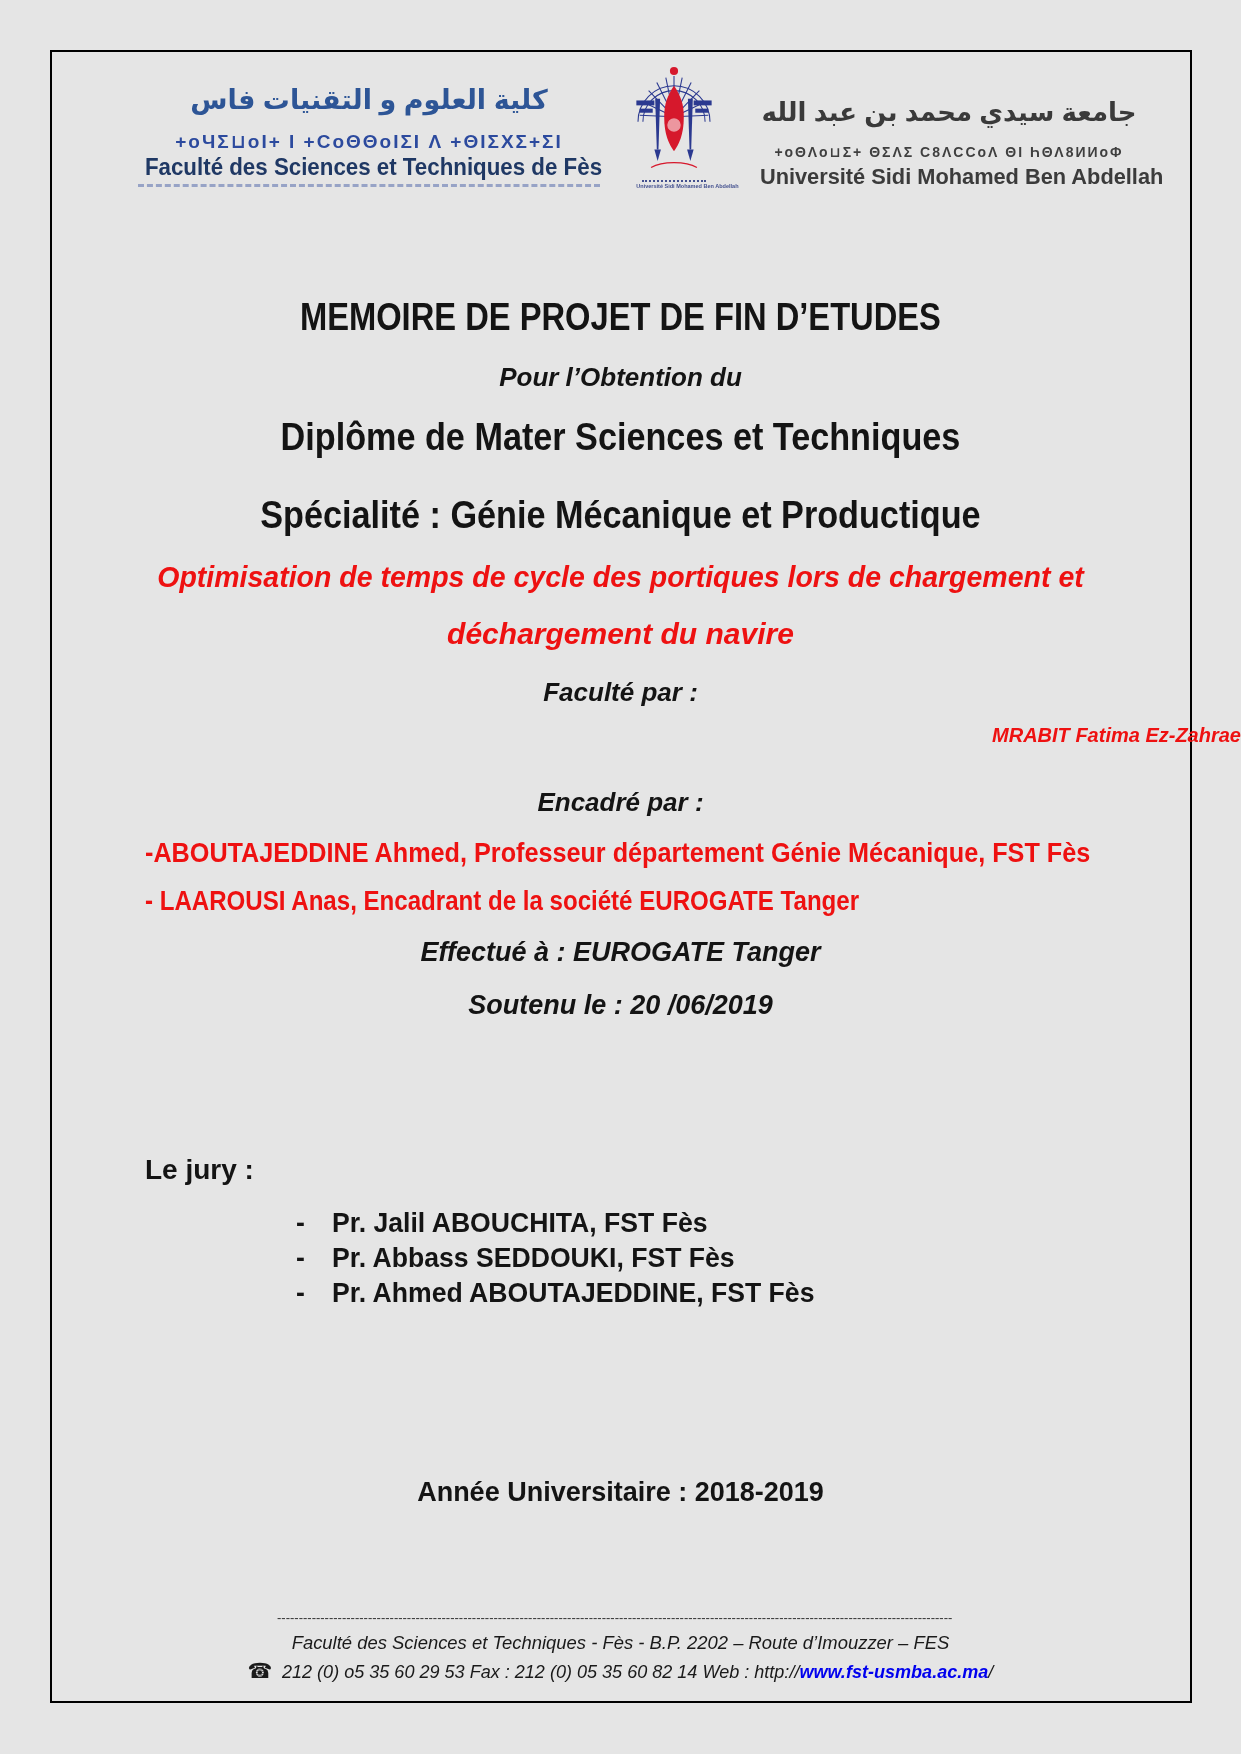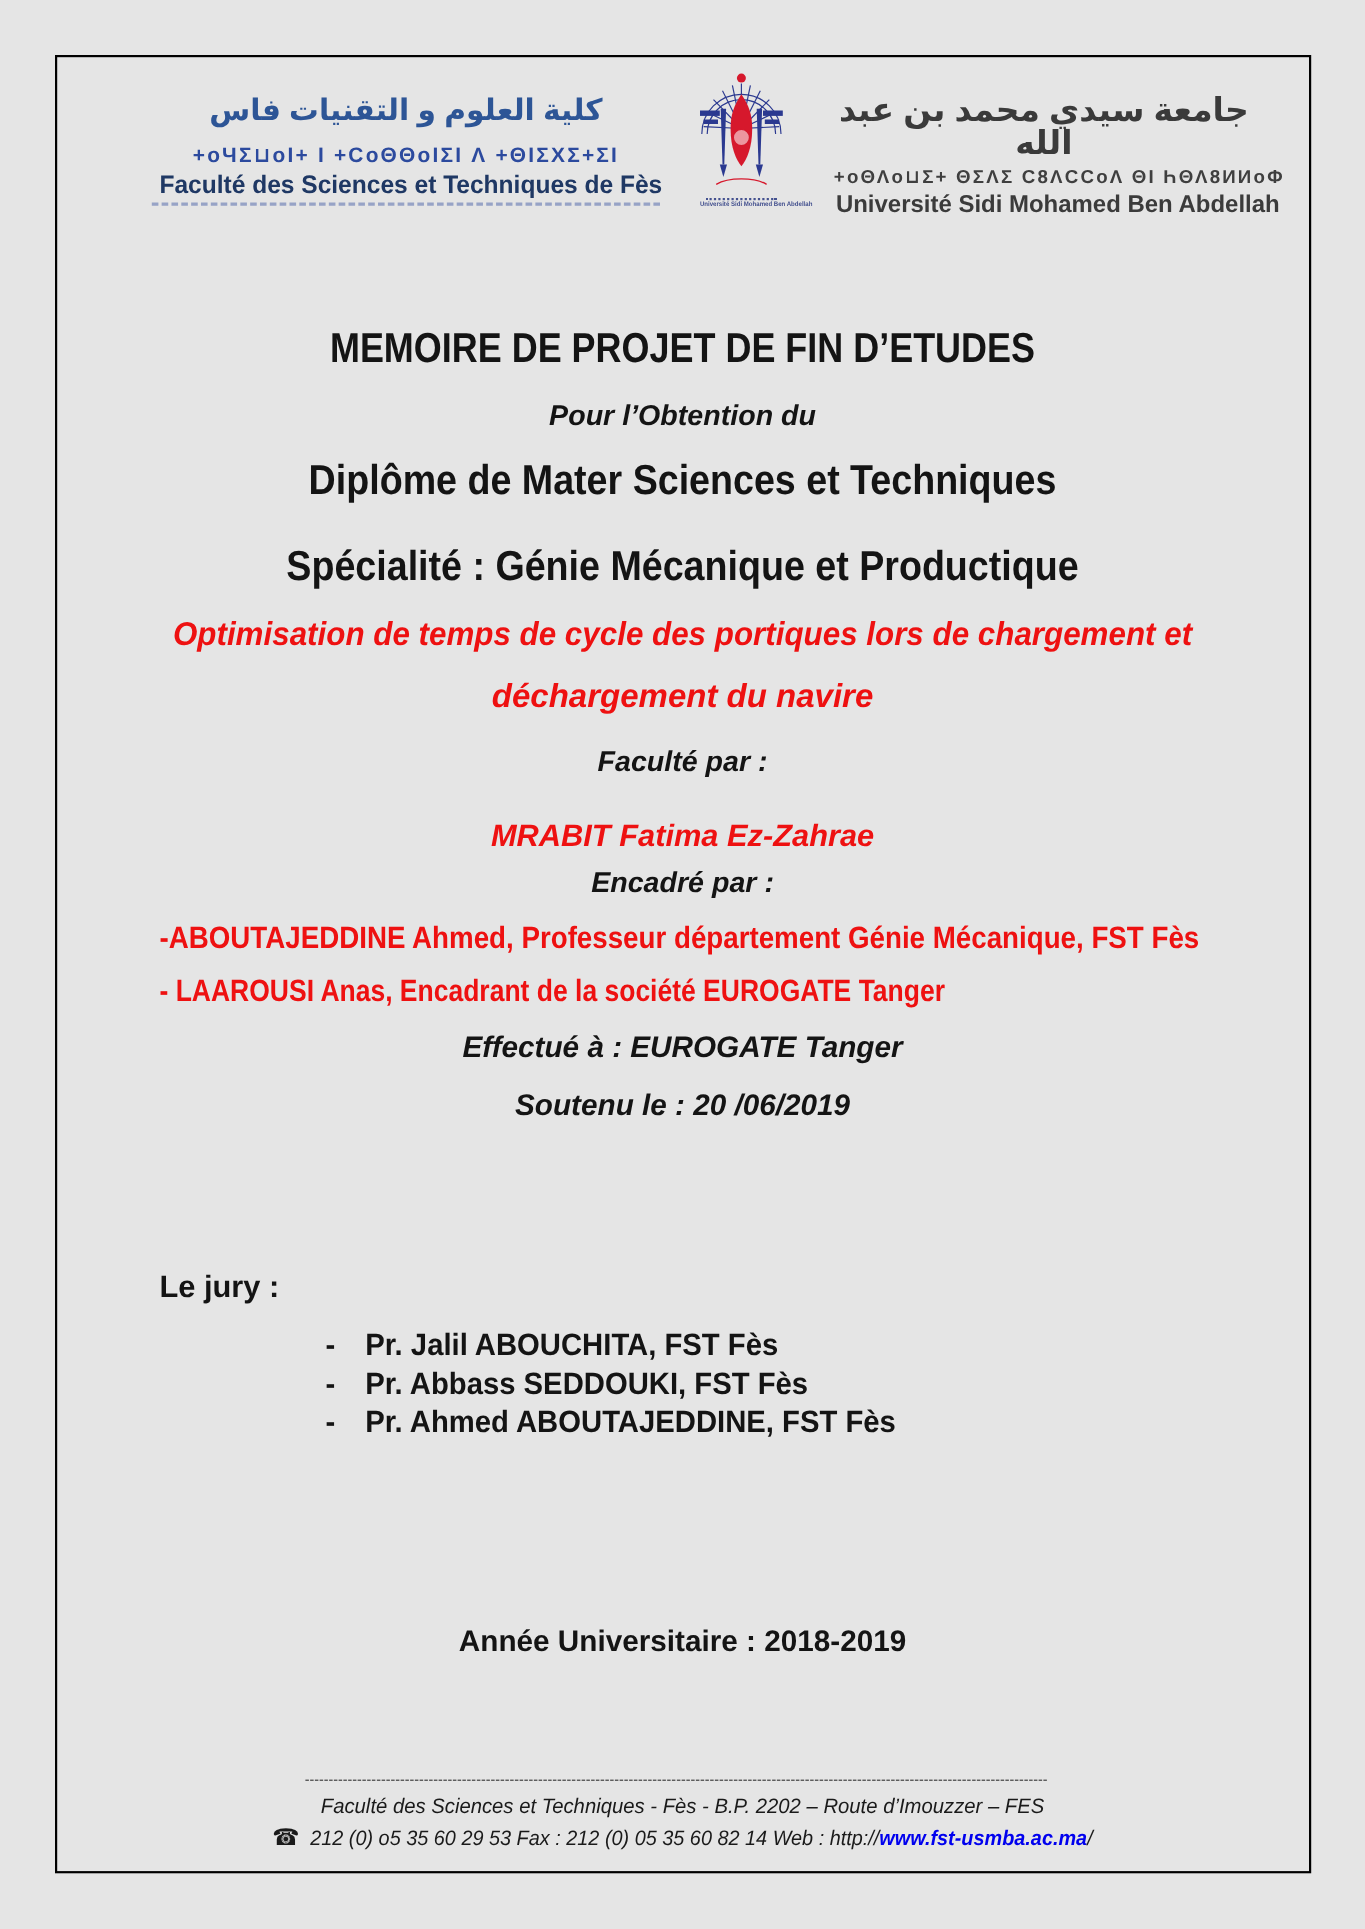--- a/index.html
+++ b/index.html
@@ -8,42 +8,42 @@
   .frame{position:absolute;left:50px;top:50px;width:1138px;height:1649px;border:2px solid #000;}
 
   
   .h-left{position:absolute;left:138px;top:84px;width:462px;text-align:center;}
   .h-left .ar{color:#2D5596;font-weight:bold;font-size:27px;line-height:32px;direction:rtl;}
   .h-left .tf{color:#2C4A9E;font-weight:bold;font-size:19px;line-height:22px;letter-spacing:2px;margin-top:15px;white-space:nowrap;}
   .h-left .fr{color:#1F3864;font-weight:bold;font-size:23px;line-height:26px;margin-top:1px;white-space:nowrap;transform:scaleX(.97);transform-origin:center;}
   .h-left .dots{height:0;border-bottom:3px dashed #97A3C6;margin-top:4px;}
 
   .h-right{position:absolute;left:758px;top:86px;width:382px;text-align:center;}
-  .h-right .ar{color:#3A3A3A;font-weight:bold;font-size:30px;line-height:30px;direction:rtl;}
-  .h-right .tf{color:#3F3F3F;font-weight:bold;font-size:17px;line-height:20px;letter-spacing:2px;margin-top:5px;white-space:nowrap;}
+  .h-right .ar{color:#3A3A3A;font-weight:bold;font-size:26px;line-height:30px;direction:rtl;margin-top:11px;}
+  .h-right .tf{color:#3F3F3F;font-weight:bold;font-size:14px;line-height:20px;letter-spacing:2px;margin-top:15px;white-space:nowrap;}
   .h-right .fr{color:#3B3B3B;font-weight:bold;font-size:22px;line-height:25px;margin-top:2px;white-space:nowrap;transform:scaleX(.99);transform-origin:center;}
 
   .logo{position:absolute;left:633px;top:53px;width:82px;height:142px;text-align:center;}
   .logo svg{display:block;margin:0 auto;}
   .logo .cap1{height:0;border-bottom:2px dotted #44518F;width:64px;margin:1px auto 1px auto;}
   .logo .cap2{font-size:6px;line-height:7px;color:#44518F;font-weight:bold;white-space:nowrap;transform:scaleX(.92);transform-origin:center;}
 
   
   .line{position:absolute;left:0;width:1241px;text-align:center;white-space:nowrap;font-weight:bold;transform-origin:620px 50%;}
   .lleft{position:absolute;left:145px;text-align:left;white-space:nowrap;font-weight:bold;transform-origin:left 50%;}
   .it{font-style:italic;}
   .red{color:#EE1111;}
   .t-title{top:295px;font-size:38px;line-height:44px;transform:scaleX(.86);}
   .t-pour{top:362px;font-size:26px;line-height:30px;font-style:italic;}
   .t-diplome{top:415px;font-size:38px;line-height:44px;transform:scaleX(.90);}
   .t-spec{top:493px;font-size:38px;line-height:44px;transform:scaleX(.90);}
   .t-red1{top:559px;font-size:30px;line-height:36px;transform:scaleX(.95);}
   .t-red2{top:616px;font-size:30px;line-height:36px;}
   .t-presente{top:677px;font-size:26px;line-height:30px;}
-  .t-author{top:744px;font-size:28px;line-height:32px;}
+  .t-author{top:719px;font-size:20px;line-height:32px;text-align:right;}
   .t-encadre{top:787px;font-size:26px;line-height:30px;}
   .t-sup1{top:836px;font-size:28px;line-height:34px;transform:scaleX(.90);}
   .t-sup2{top:884px;font-size:28px;line-height:34px;transform:scaleX(.86);}
   .t-effectue{top:936px;font-size:27px;line-height:32px;}
   .t-soutenu{top:989px;font-size:27px;line-height:32px;}
   .t-lejury{top:1154px;font-size:28px;line-height:32px;}
   .jury-row{position:absolute;left:296px;font-weight:bold;font-size:28px;line-height:34px;white-space:nowrap;transform:scaleX(.95);transform-origin:left 50%;}
   .jury-row .bullet{display:inline-block;width:38px;}
   .t-annee{top:1476px;font-size:27px;line-height:32px;}
 

